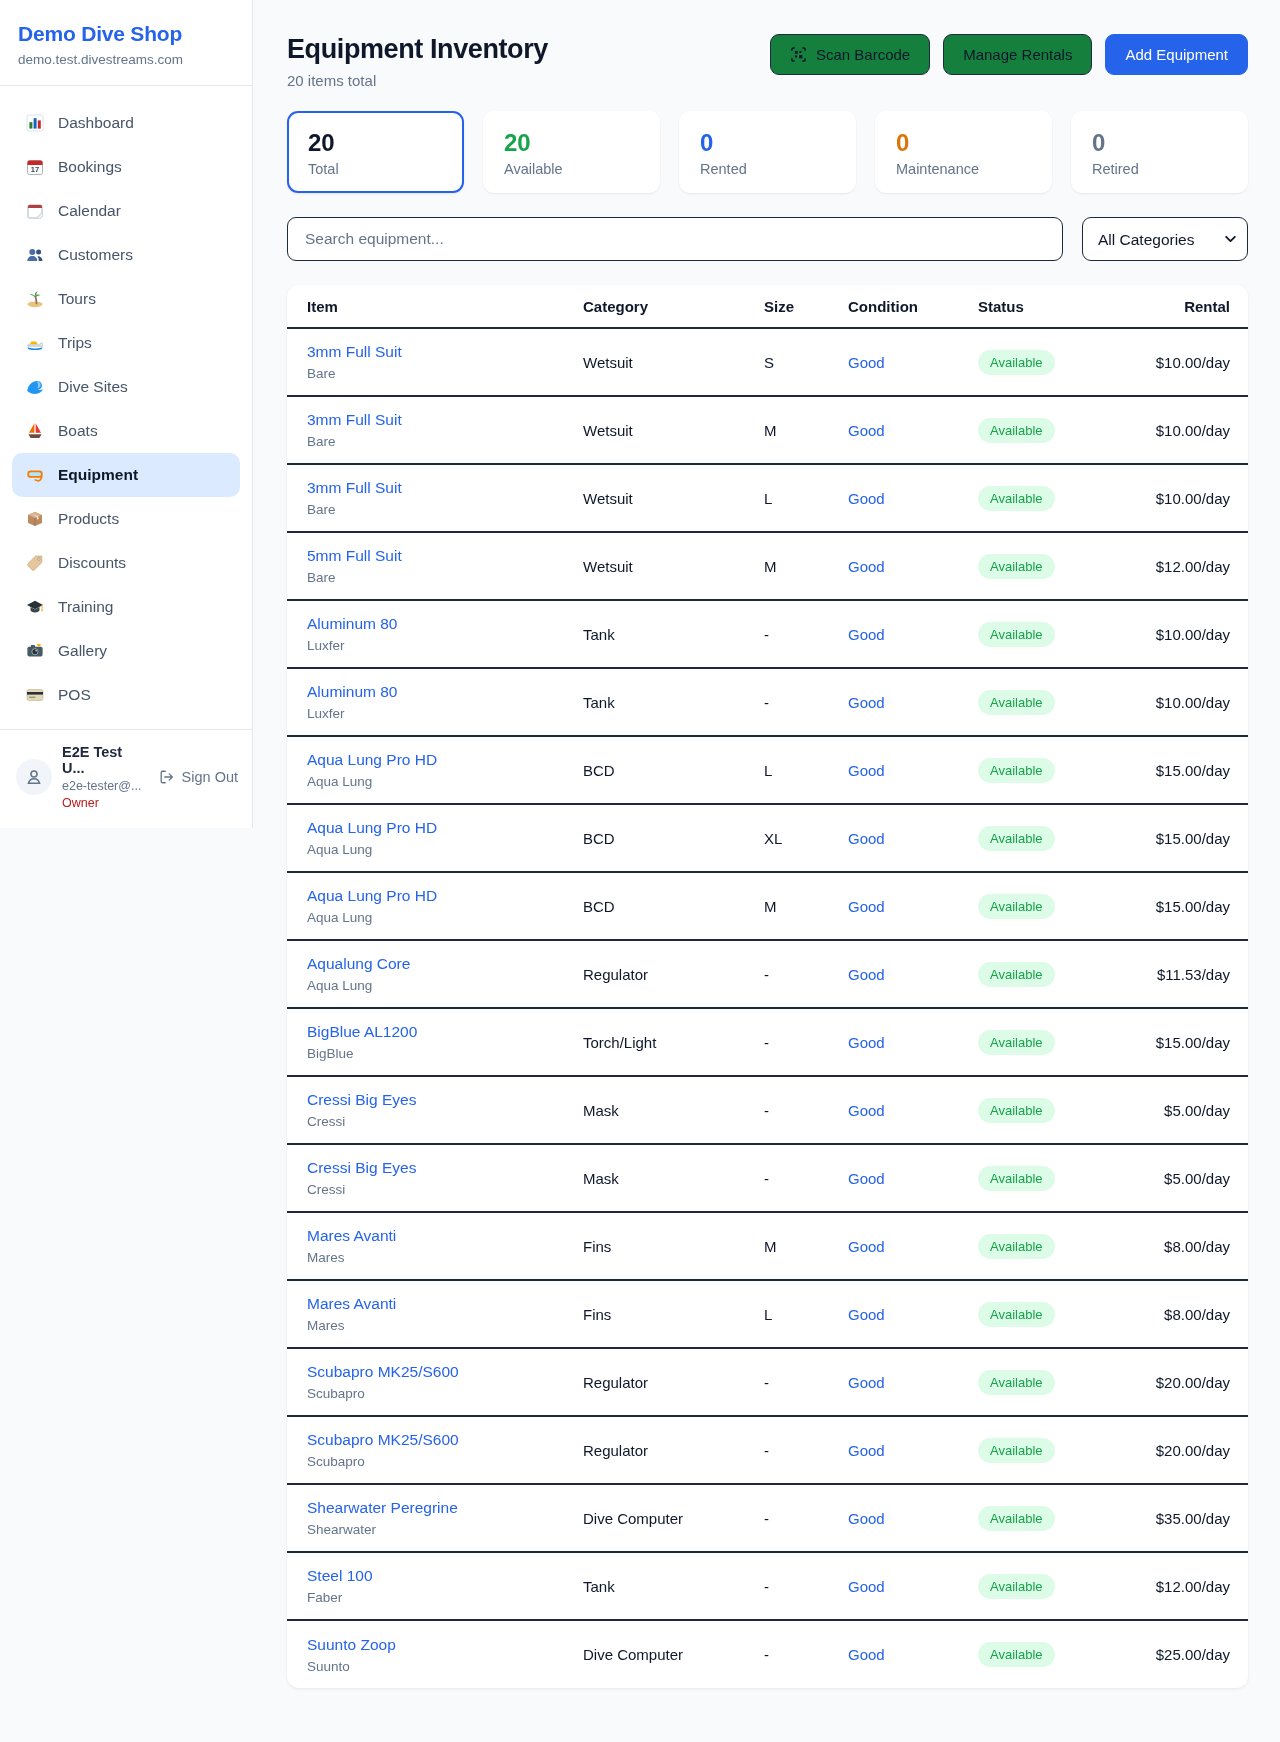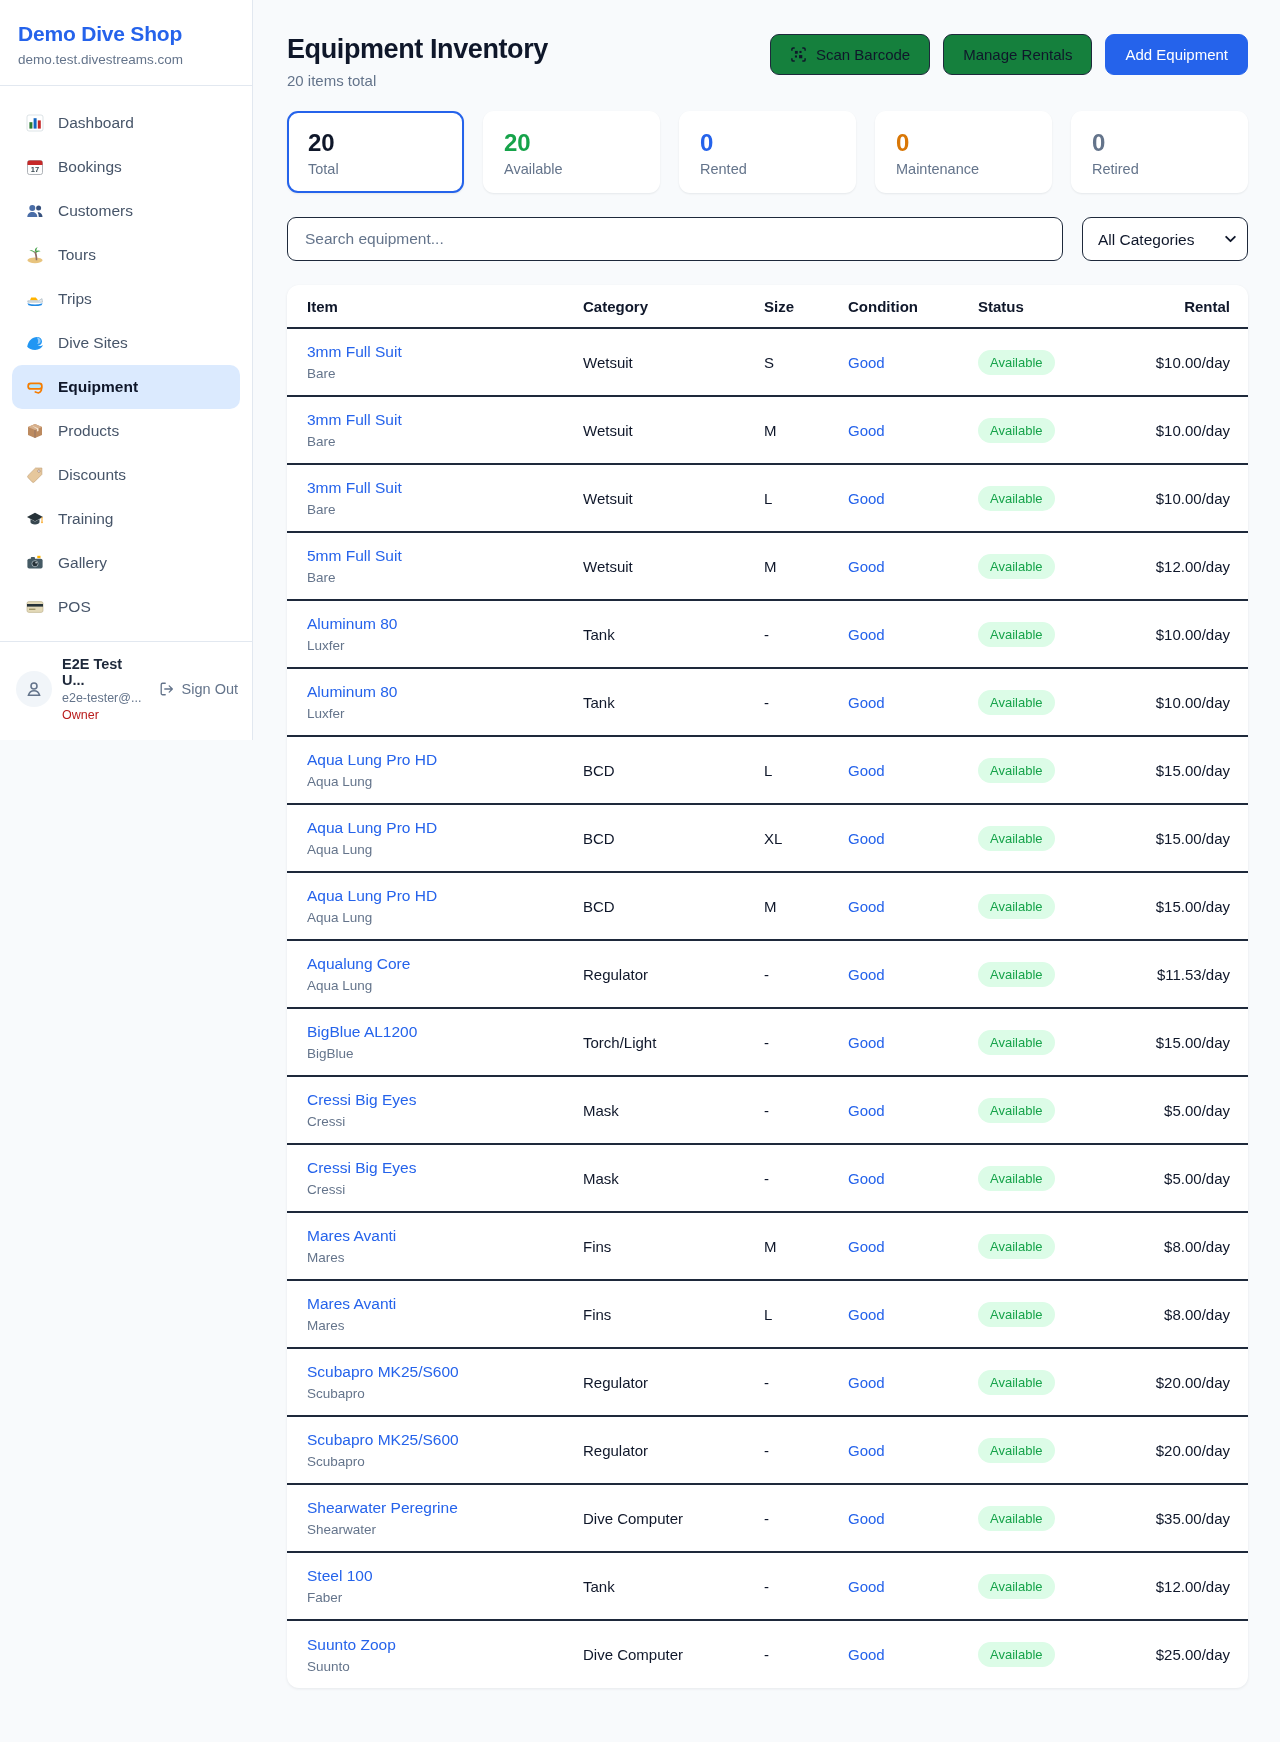--- a/index.html
+++ b/index.html
@@ -91,20 +91,31 @@
             <rect x="1.5" y="2.5" width="15" height="14" rx="2" fill="#fdfdfd" stroke="#9aa0a6" stroke-width=".8"></rect>
             <path d="M1.5 4.5a2 2 0 0 1 2-2h11a2 2 0 0 1 2 2V7h-15z" fill="#c62828"></path>
             <text x="9" y="14.2" font-size="7.5" text-anchor="middle" fill="#37474f" font-weight="bold" font-family="Liberation Sans, sans-serif">17</text>
           </svg>
         </span>
         <span>Bookings</span>
       </div>
       <div class="nav-item">
         <span class="nav-icon">
           <svg viewBox="0 0 18 18">
+            <rect x="2" y="3" width="14" height="13" rx="1.5" fill="#fff" stroke="#90a4ae" stroke-width=".8"></rect>
+            <path d="M2 4.5A1.5 1.5 0 0 1 3.5 3h11A1.5 1.5 0 0 1 16 4.5V6H2z" fill="#b0413e"></path>
+            <path d="M10.5 16l5.5-5.5v4A1.5 1.5 0 0 1 14.5 16z" fill="#eceff1"></path>
+            <path d="M16 10.5L10.5 16" stroke="#b0bec5" stroke-width=".7"></path>
+          </svg>
+        </span>
+        <span>Calendar</span>
+      </div>
+      <div class="nav-item">
+        <span class="nav-icon">
+          <svg viewBox="0 0 18 18">
             <circle cx="6.3" cy="5.9" r="3" fill="#4a6da7"></circle>
             <path d="M1.3 15c0-3.1 2.2-5.1 5-5.1s5 2 5 5.1z" fill="#4a6da7"></path>
             <circle cx="12.6" cy="6.1" r="2.5" fill="#37517e"></circle>
             <path d="M11.6 10.2c2.8 0 4.9 1.9 4.9 4.8h-3.7c0-1.9-.4-3.5-1.2-4.8z" fill="#37517e"></path>
           </svg>
         </span>
         <span>Customers</span>
       </div>
       <div class="nav-item">
         <span class="nav-icon">
@@ -127,20 +138,30 @@
         <span>Trips</span>
       </div>
       <div class="nav-item">
         <span class="nav-icon">
           <svg viewBox="0 0 18 18">
             <path d="M1.2 12.8c1-6 5-9.8 9.8-9.8 3 0 5 1.9 5 4.4 0 2.4-2 4.3-4.4 4.3 2 .7 4 .4 5.4-.6-1 3-4 4.8-7.9 4.8-3.5 0-6.4-1.1-7.9-3.1z" fill="#2196f3"></path>
             <path d="M10.8 3.6c2.4 0 3.9 1.4 3.9 3.3 0 1.7-1.4 3-3.4 3 1.2-1.6 1-4.4-.5-6.3z" fill="#90caf9"></path>
           </svg>
         </span>
         <span>Dive Sites</span>
+      </div>
+      <div class="nav-item">
+        <span class="nav-icon">
+          <svg viewBox="0 0 18 18">
+            <path d="M8.4 1.2v9.6H3z" fill="#ef6c00"></path>
+            <path d="M9.6 1.2l5.4 9.6H9.6z" fill="#e53935"></path>
+            <path d="M2.4 12.2h13.2L13.4 16H4.6z" fill="#6d4c41"></path>
+          </svg>
+        </span>
+        <span>Boats</span>
       </div>
       <div class="nav-item active">
         <span class="nav-icon">
           <svg viewBox="0 0 18 18">
             <path d="M14.9 8.2c1.6 2.6.6 5.6-2.5 6.7l-3.1-1" fill="none" stroke="#f57c00" stroke-width="1.6" stroke-linecap="round"></path>
             <rect x="1.3" y="4.6" width="15.4" height="7.2" rx="3.4" fill="#f57c00"></rect>
             <rect x="3" y="6.3" width="12" height="3.8" rx="1.9" fill="#b3e5fc"></rect>
           </svg>
         </span>
         <span>Equipment</span>

